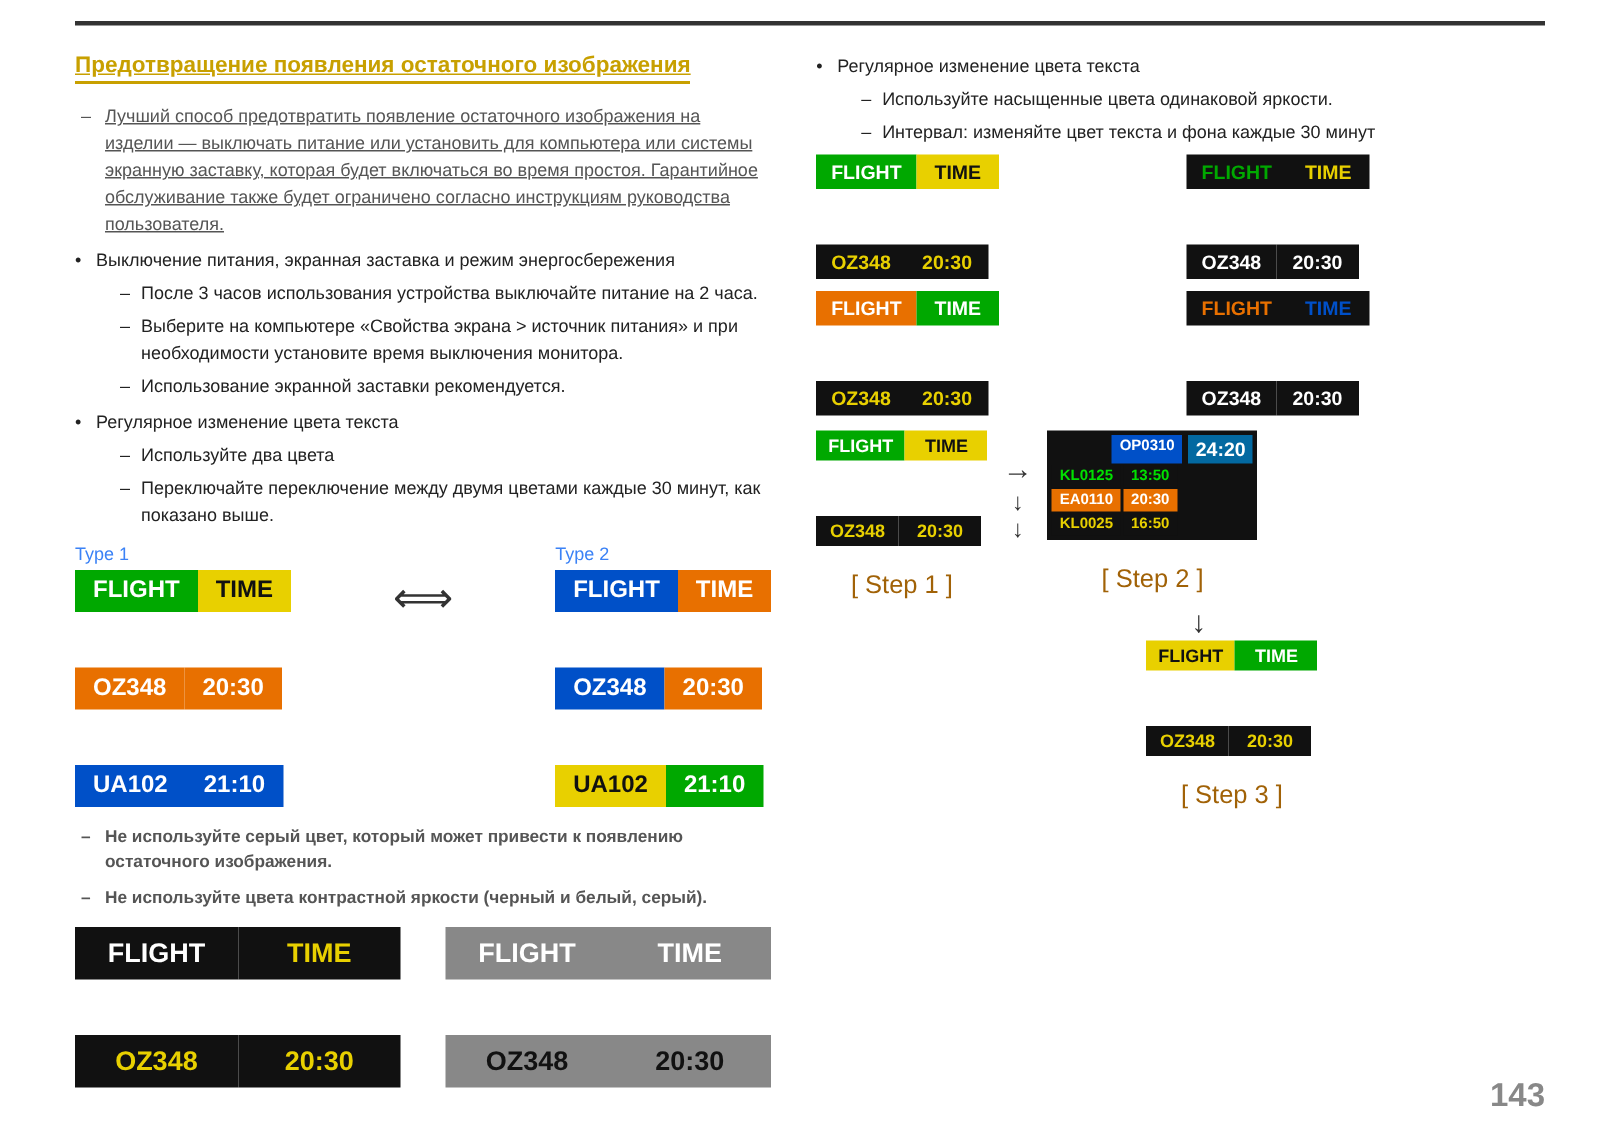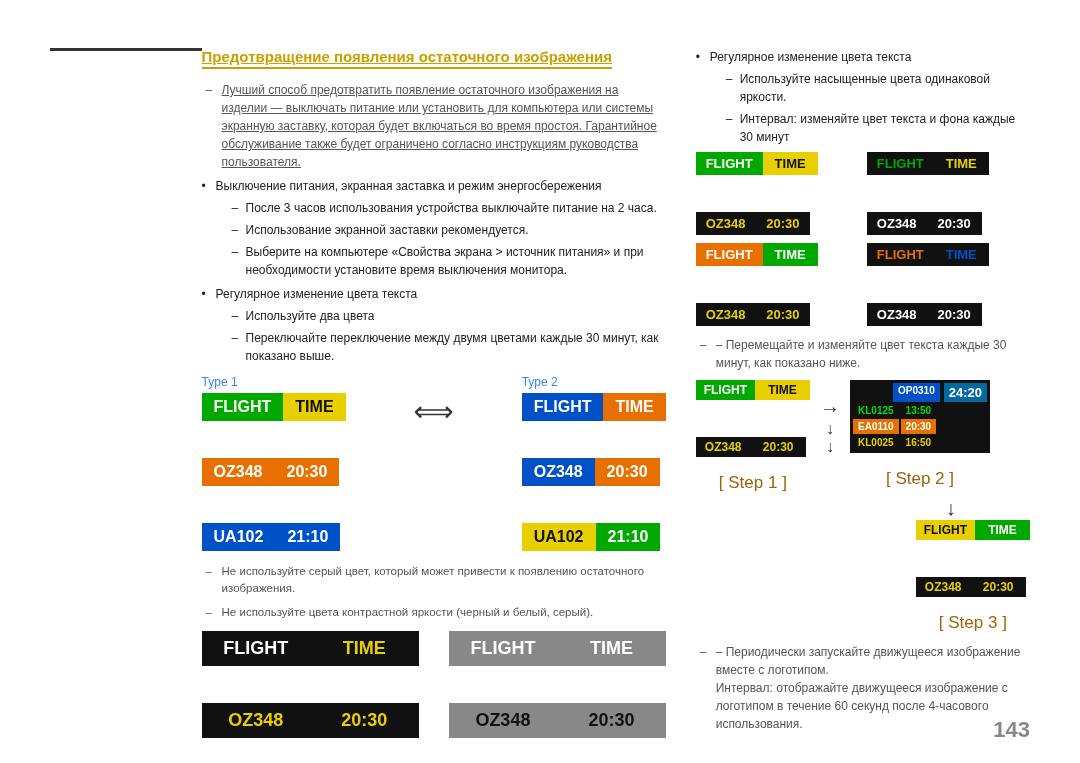--- a/index.html
+++ b/index.html
@@ -7,23 +7,23 @@
       font-family: Arial, sans-serif;
       background: #fff;
       width: 1080px;
       height: 763px;
       overflow: hidden;
       position: relative;
       font-size: 13px;
       color: #222;
     }
     .page {
-      padding: 48px 50px 20px 50px;
-      display: flex;
-      flex-direction: row;
+      padding: 14px 50px 20px 50px;
+      display: flex;
+      flex-direction: column;
       height: 100%;
     }
     .top-line {
       width: 100%;
       height: 3px;
       background: #333;
       margin-bottom: 18px;
     }
     .content {
       display: flex;
@@ -180,42 +180,43 @@
     .bg-orange { background: #e87000; }
     .bg-blue { background: #0050c8; }
 
     .txt-white { color: #fff; }
     .txt-black { color: #111; }
 
     .note-text {
       font-size: 11.5px;
       color: #555;
       line-height: 1.5;
+      font-weight: bold;
     }
   </style>
 </head>
 <body>
 
 <div class="page">
   <div class="top-line"></div>
 
   <div class="content">
 
     <div class="left-col">
       <div class="section-title">Предотвращение появления остаточного изображения</div>
 
       <div class="text-block dash-item">Лучший способ предотвратить появление остаточного изображения на изделии — выключать питание или установить для компьютера или системы экранную заставку, которая будет включаться во время простоя. Гарантийное обслуживание также будет ограничено согласно инструкциям руководства пользователя.</div>
 
       <ul class="bullet-list">
         <li>
           <span>Выключение питания, экранная заставка и режим энергосбережения</span>
           <ul class="sub-list">
             <li>После 3 часов использования устройства выключайте питание на 2 часа.</li>
+            <li>Выберите на компьютере «Свойства экрана &gt; источник питания» и при необходимости установите время выключения монитора.</li>
             <li>Использование экранной заставки рекомендуется.</li>
-            <li>Выберите на компьютере «Свойства экрана &gt; источник питания» и при необходимости установите время выключения монитора.</li>
           </ul>
         </li>
         <li>
           <span>Регулярное изменение цвета текста</span>
           <ul class="sub-list">
             <li>Используйте два цвета</li>
             <li>Переключайте переключение между двумя цветами каждые 30 минут, как показано выше.</li>
           </ul>
         </li>
       </ul>
@@ -357,21 +358,20 @@
               <div class="cell" style="background:#111;color:#0050c8;font-size:13px;padding:4px 10px;">TIME</div>
             </div>
             <div class="flight-row">
               <div class="cell" style="background:#111;color:#fff;font-size:13px;padding:4px 10px;">OZ348</div>
               <div class="cell" style="background:#111;color:#fff;font-size:13px;padding:4px 10px;">20:30</div>
             </div>
           </div>
         </div>
       </div>
 
-      <div class="dash-item" style="font-size:12px; margin-bottom:8px;">– Перемещайте и изменяйте цвет текста каждые 30 минут, как показано ниже.</div>
 
       <div style="display:flex; align-items:flex-start; gap:10px;">
 
         <div class="step-box">
           <div class="flight-panel">
             <div class="flight-row">
               <div class="cell bg-green txt-white" style="font-size:12px;padding:3px 8px;">FLIGHT</div>
               <div class="cell bg-yellow txt-black" style="font-size:12px;padding:3px 8px;">TIME</div>
             </div>
             <div class="flight-row">
@@ -421,21 +421,17 @@
             </div>
             <div class="flight-row">
               <div class="cell" style="background:#111;color:#e8d000;font-size:12px;padding:3px 8px;">OZ348</div>
               <div class="cell" style="background:#111;color:#e8d000;font-size:12px;padding:3px 8px;">20:30</div>
             </div>
           </div>
           <div class="step-label">[ Step 3 ]</div>
         </div>
       </div>
 
-      <div style="margin-top:10px;">
-        <div class="dash-item" style="font-size:12px; white-space:pre-line;">– Периодически запускайте движущееся изображение вместе с логотипом.
-Интервал: отображайте движущееся изображение с логотипом в течение 60 секунд после 4-часового использования.</div>
-      </div>
     </div>
   </div>
 
   <div class="page-number">143</div>
 </div>
 
 </body></html>

